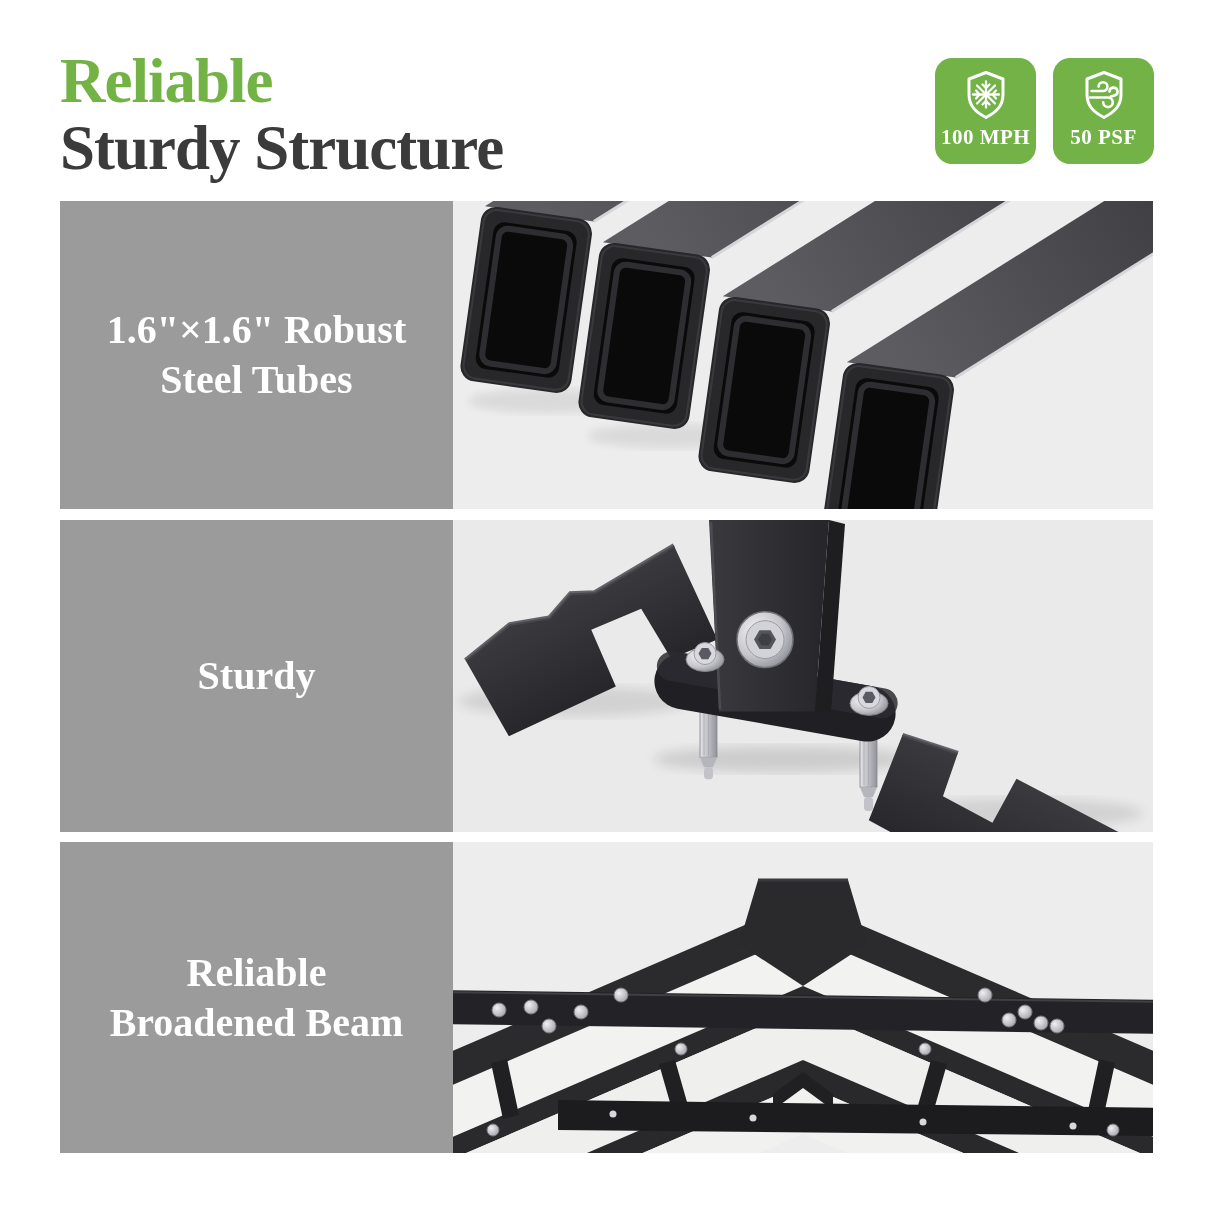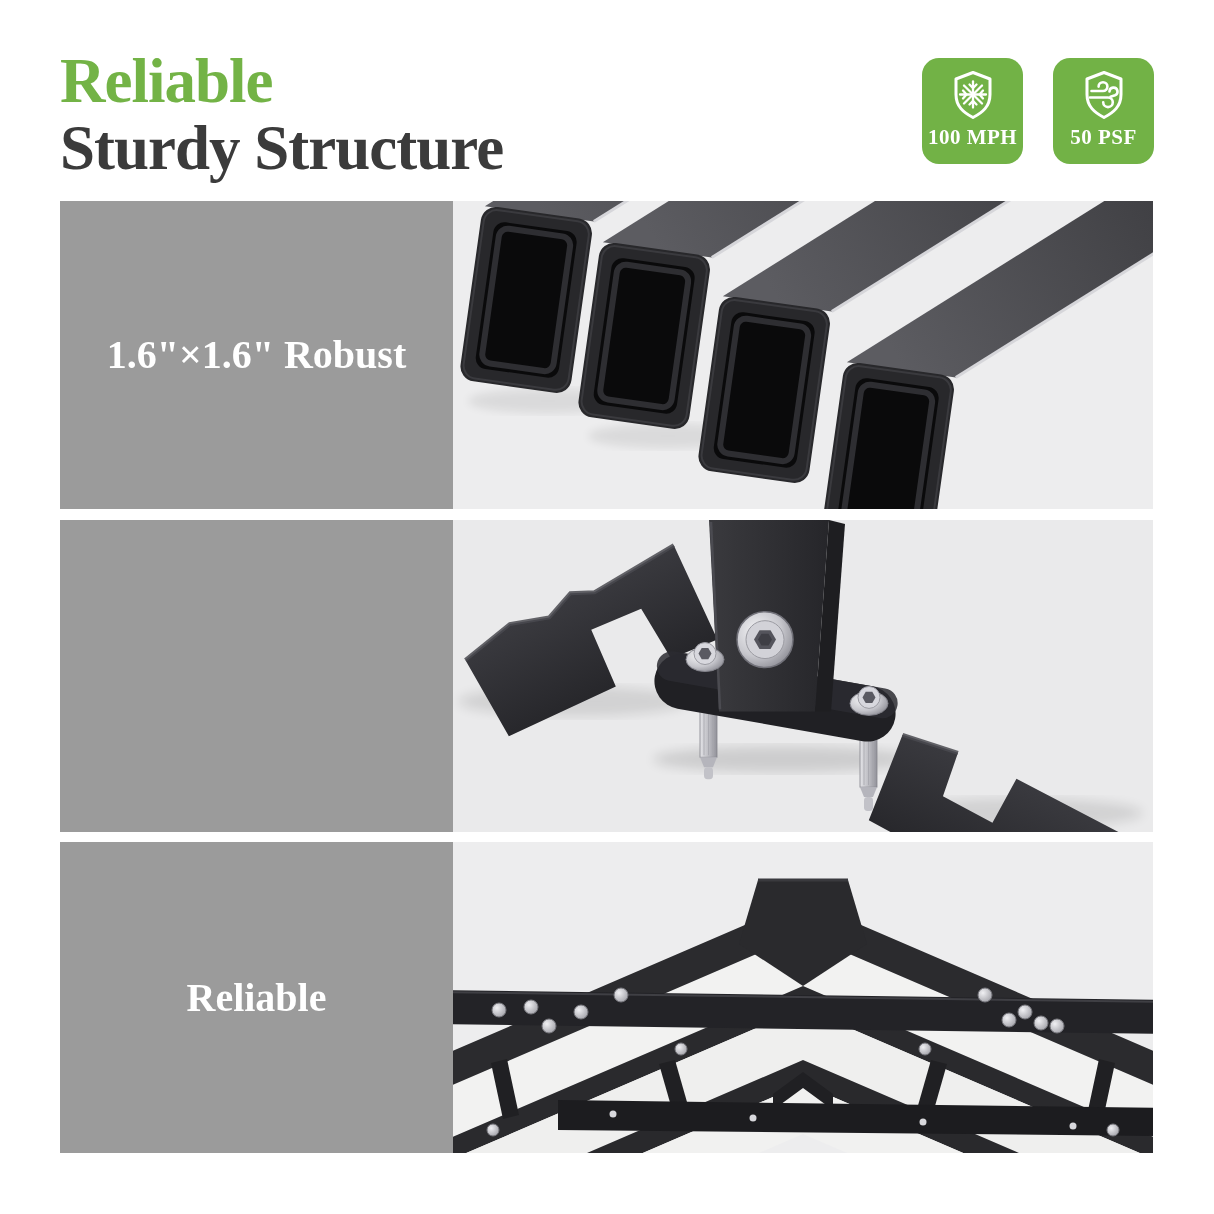--- a/index.html
+++ b/index.html
@@ -3,21 +3,21 @@
 <meta charset="utf-8">
 <style>
   html,body{margin:0;padding:0;background:#fff;}
   .page{position:relative;width:1214px;height:1214px;background:#fff;overflow:hidden;
         font-family:Liberation Serif, serif;}
   
   .titles{position:absolute;left:60px;top:48px;font-weight:bold;font-size:63px;
           line-height:67px;letter-spacing:-1px;}
   .title-green{color:#73B346;}
   .title-dark{color:#3B3B3B;text-align:right;}
-  .badges{position:absolute;top:58px;right:60px;display:flex;gap:30px;}
+  .badges{position:absolute;top:58px;right:60px;display:flex;gap:17px;}
   .badge{width:101px;height:106px;background:#72B246;border-radius:17px;
          display:flex;flex-direction:column;align-items:center;justify-content:flex-start;}
   .badge svg{width:56px;height:56px;margin-top:9px;}
   .badge-label{color:#fff;font-weight:bold;font-size:21px;margin-top:2px;letter-spacing:0.5px;}
   
   .row{position:absolute;left:60px;width:1093px;display:flex;}
   .row1{top:201px;height:308px;}
   .row2{top:520px;height:312px;}
   .row3{top:842px;height:311px;}
   .label-box{width:393px;background:#9B9B9B;color:#fff;display:flex;flex-direction:column;
@@ -62,20 +62,21 @@
           <path d="M33.5,24.5 a4,4 0 1 1 5.5,3.8 l-4.5,1.4"></path>
         </g>
       </svg>
       <span class="badge-label">50 PSF</span>
     </div>
   </div>
 
   <div class="row row1">
     <div class="label-box">
       <span>1.6"×1.6" Robust</span>
+      <span>Steel Tubes</span>
     </div>
     <figure class="photo" style="margin:0">
       <svg viewBox="0 0 700 308" preserveAspectRatio="none">
         <defs>
           <linearGradient id="tubeTop" gradientUnits="userSpaceOnUse" x1="60" y1="0" x2="480" y2="-350">
             <stop offset="0" stop-color="#5c5c61"></stop>
               <stop offset="1" stop-color="#2a2a2d"></stop>
           </linearGradient>
           <filter id="soft1">
               <feGaussianBlur stdDeviation="5"></feGaussianBlur>
@@ -123,20 +124,21 @@
             <rect x="14" y="14" width="84" height="148" rx="11" fill="#0a0a0b"></rect>
             <rect x="20" y="20" width="72" height="136" rx="9" fill="none" stroke="#2e2e32" stroke-width="6"></rect>
           </g>
         </g>
       </svg>
     </figure>
   </div>
 
   <div class="row row2">
     <div class="label-box">
+      <span>Sturdy</span>
     </div>
     <figure class="photo" style="margin:0">
       <svg viewBox="0 0 700 313" preserveAspectRatio="none">
         <defs>
           <radialGradient id="chrome" cx="0.35" cy="0.35" r="0.75">
             <stop offset="0" stop-color="#f4f4f6"></stop>
               <stop offset="0.6" stop-color="#c6c6cc"></stop>
               <stop offset="1" stop-color="#8b8b93"></stop>
           </radialGradient>
           <linearGradient id="pegG" x1="0" y1="0" x2="1" y2="0">
@@ -211,20 +213,21 @@
           <circle cx="416" cy="178" r="11" fill="#d8d8de" stroke="#9b9ba2" stroke-width="1"></circle>
           <polygon points="412.7,172.3 419.3,172.3 422.5,178 419.3,183.7 412.7,183.7 409.5,178" fill="#5a5a62"></polygon>
         </g>
       </svg>
     </figure>
   </div>
 
   <div class="row row3">
     <div class="label-box">
       <span>Reliable</span>
+      <span>Broadened Beam</span>
     </div>
     <figure class="photo" style="margin:0">
       <svg viewBox="0 0 700 311" preserveAspectRatio="none">
         <defs>
           <radialGradient id="rivet" cx="0.35" cy="0.35" r="0.8">
             <stop offset="0" stop-color="#f0f0f3"></stop>
               <stop offset="1" stop-color="#9c9ca3"></stop>
           </radialGradient>
         </defs>
         <rect width="700" height="311" fill="#ededee"></rect>

